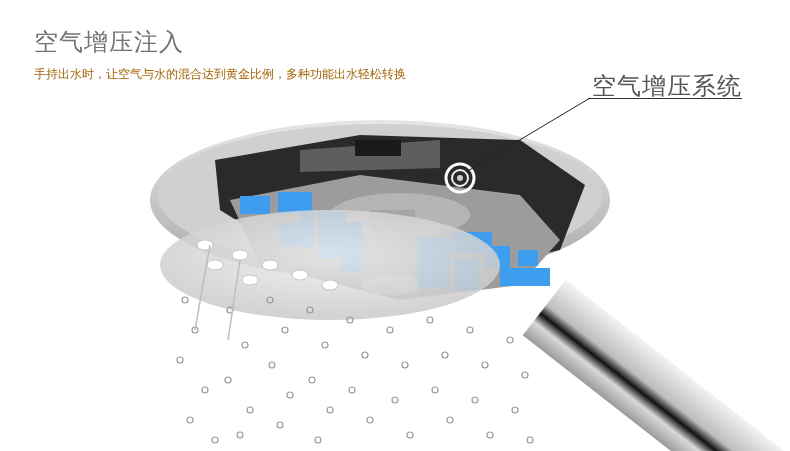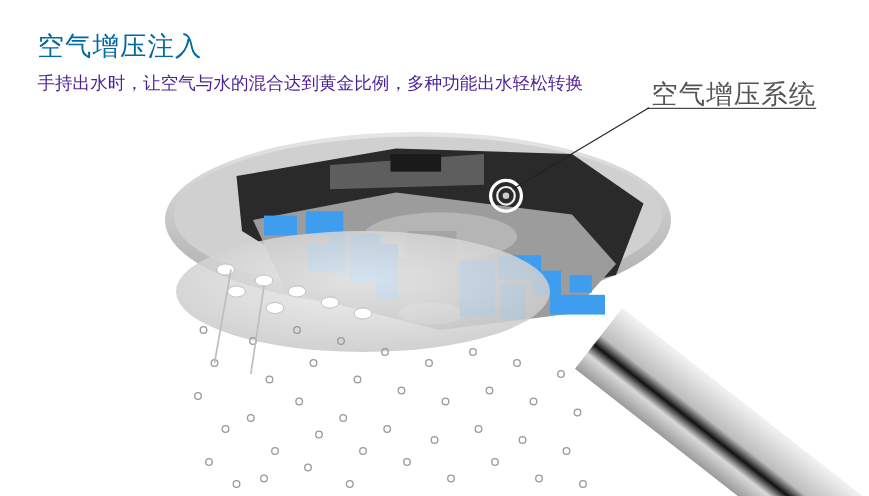--- a/index.html
+++ b/index.html
@@ -1,18 +1,18 @@
 <!DOCTYPE html>
 <html><head>
 <meta charset="utf-8">
 <style>
   html, body { margin:0; padding:0; }
   body { width:790px; height:451px; background:#ffffff; position:relative; overflow:hidden; font-family:"DejaVu Sans", sans-serif; }
-  .title { position:absolute; left:34px; top:26px; font-size:24px; color:#0369a1; letter-spacing:1px; }
-  .subtitle { position:absolute; left:34px; top:66px; font-size:16px; color:#4c1d95; }
+  .title { position:absolute; left:34px; top:26px; font-size:24px; color:#737373; letter-spacing:1px; }
+  .subtitle { position:absolute; left:34px; top:66px; font-size:12px; color:#a16207; }
   .callout { position:absolute; left:592px; top:70px; font-size:24px; color:#555; letter-spacing:1px; }
   .callout-line { position:absolute; left:588px; top:98px; width:154px; height:1px; background:#333; }
   svg.art { position:absolute; left:0; top:0; }
 </style>
 </head>
 <body>
 
 <div class="title">空气增压注入</div>
 <div class="subtitle">手持出水时，让空气与水的混合达到黄金比例，多种功能出水轻松转换</div>
 <div class="callout">空气增压系统</div>

